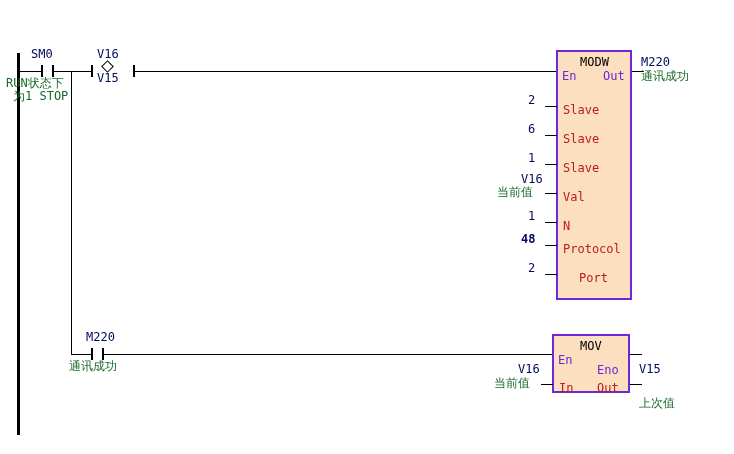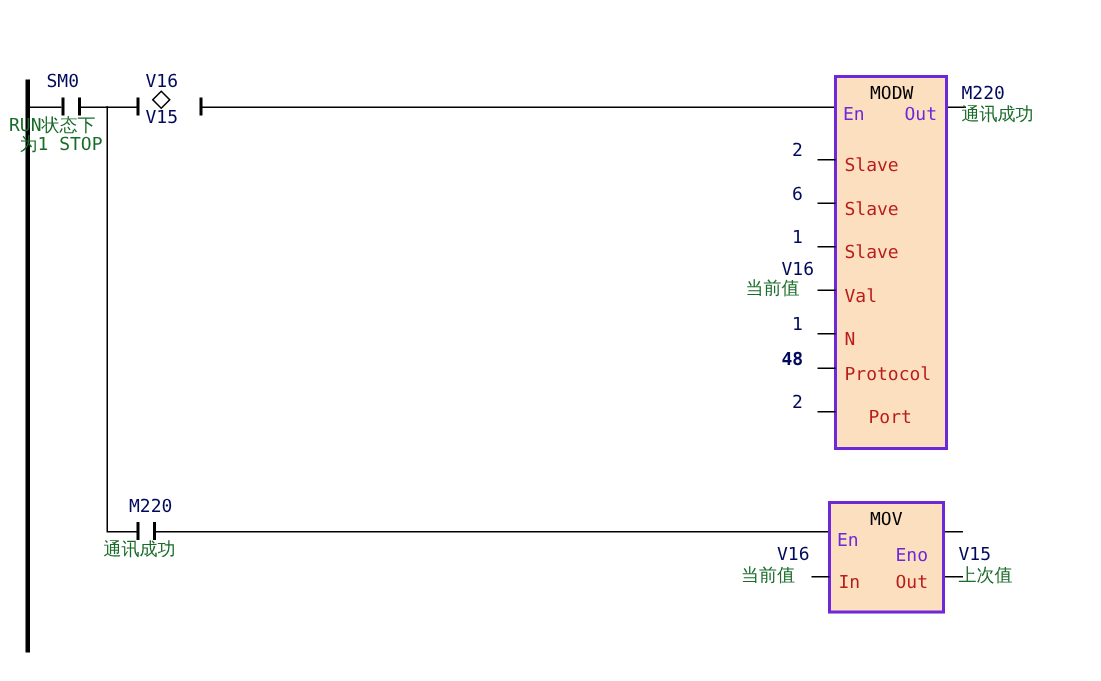--- a/index.html
+++ b/index.html
@@ -184,31 +184,31 @@
   <div class="abs" style="left:75px; top:331px;">
     <div class="abs addr" style="left:11px; top:0px;">M220</div>
     <div class="abs contact-leg" style="left:16px; top:17px; height:12px;"></div>
     <div class="abs contact-leg" style="left:27px; top:17px; height:12px;"></div>
   </div>
 
   <div class="abs comment" style="left:69px; top:360px;">通讯成功</div>
 
   <div class="abs wire-h" style="left:104px; top:354px; width:448px;"></div>
 
-  <div class="abs fb" style="left:552px; top:334px; width:78px; height:75px;">
+  <div class="abs fb" style="left:552px; top:334px; width:78px; height:59px;">
     <div class="abs blocktitle" style="left:26px; top:3px;">MOV</div>
     <div class="abs pinlabel dark" style="left:4px; top:17px;">En</div>
     <div class="abs pinlabel dark" style="left:43px; top:27px;">Eno</div>
     <div class="abs pinlabel" style="left:5px; top:45px;">In</div>
     <div class="abs pinlabel" style="left:43px; top:45px;">Out</div>
   </div>
 
   <div class="abs wire-h" style="left:541px; top:384px; width:12px;"></div>
   <div class="abs addr" style="left:518px; top:363px;">V16</div>
   <div class="abs comment" style="left:494px; top:377px;">当前值</div>
 
   <div class="abs wire-h" style="left:630px; top:354px; width:12px;"></div>
 
   <div class="abs wire-h" style="left:630px; top:384px; width:12px;"></div>
   <div class="abs addr" style="left:639px; top:363px;">V15</div>
-  <div class="abs comment" style="left:639px; top:377px;">上次值</div>
+  <div class="abs comment" style="left:639px; top:397px;">上次值</div>
 
 </div>
 
 </body></html>

